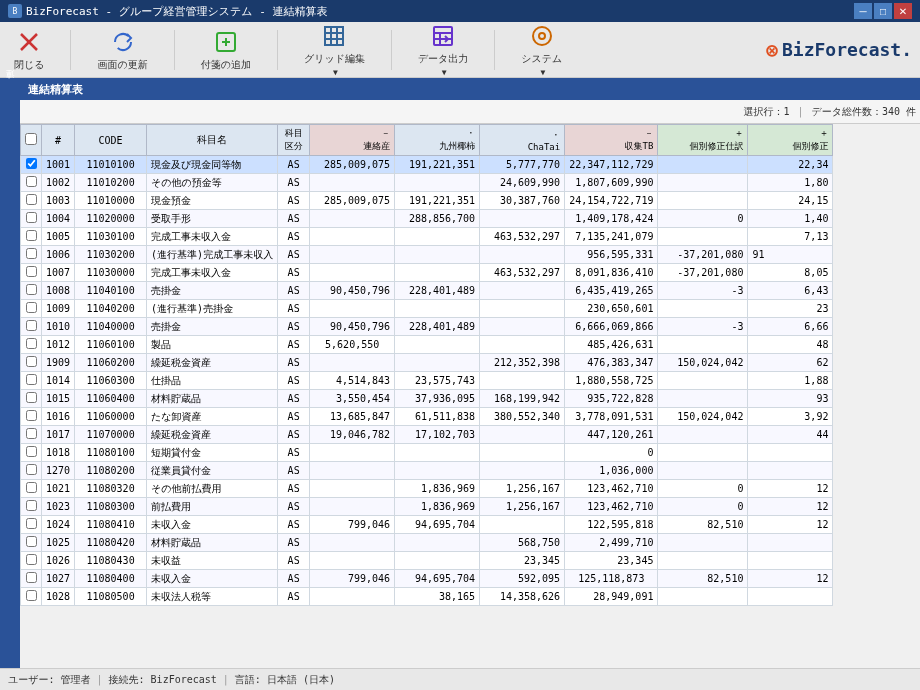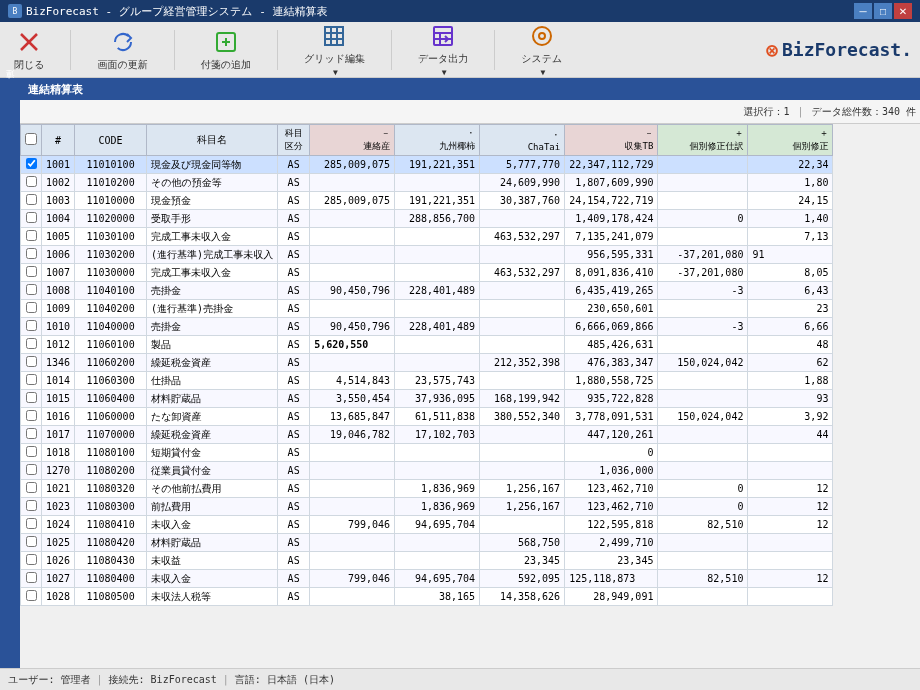--- a/index.html
+++ b/index.html
@@ -439,32 +439,32 @@
       <td class="col-medium" style="text-align:right;">6,66</td>
     </tr>
             <tr>
       <td class="col-check" style="text-align:center;">
         <input type="checkbox" style="width: 11px; height: 11px;">
       </td>
       <td class="col-num">1012</td>
       <td class="col-code">11060100</td>
       <td class="col-name">製品</td>
       <td class="col-kubun">AS</td>
-      <td class="col-medium" style="text-align:left;font-weight:bold;">5,620,550</td>
+      <td class="col-medium" style="text-align:center;">5,620,550</td>
       <td class="col-medium" style="text-align:right;"></td>
       <td class="col-medium" style="text-align:right;"></td>
       <td class="col-num-val" style="text-align:right;">485,426,631</td>
       <td class="col-num-val" style="text-align:right;"></td>
       <td class="col-medium" style="text-align:right;">48</td>
     </tr>
             <tr>
       <td class="col-check" style="text-align:center;">
         <input type="checkbox" style="width: 11px; height: 11px;">
       </td>
-      <td class="col-num">1346</td>
+      <td class="col-num">1909</td>
       <td class="col-code">11060200</td>
       <td class="col-name">繰延税金資産</td>
       <td class="col-kubun">AS</td>
       <td class="col-medium" style="text-align:right;"></td>
       <td class="col-medium" style="text-align:right;"></td>
       <td class="col-medium" style="text-align:right;">212,352,398</td>
       <td class="col-num-val" style="text-align:right;">476,383,347</td>
       <td class="col-num-val" style="text-align:right;">150,024,042</td>
       <td class="col-medium" style="text-align:right;">62</td>
     </tr>
@@ -637,21 +637,21 @@
       <td class="col-check" style="text-align:center;">
         <input type="checkbox" style="width: 11px; height: 11px;">
       </td>
       <td class="col-num">1027</td>
       <td class="col-code">11080400</td>
       <td class="col-name">未収入金</td>
       <td class="col-kubun">AS</td>
       <td class="col-medium" style="text-align:right;">799,046</td>
       <td class="col-medium" style="text-align:right;">94,695,704</td>
       <td class="col-medium" style="text-align:right;">592,095</td>
-      <td class="col-num-val" style="text-align:left;">125,118,873</td>
+      <td class="col-num-val" style="text-align:center;">125,118,873</td>
       <td class="col-num-val" style="text-align:right;">82,510</td>
       <td class="col-medium" style="text-align:right;">12</td>
     </tr>
             <tr>
       <td class="col-check" style="text-align:center;">
         <input type="checkbox" style="width: 11px; height: 11px;">
       </td>
       <td class="col-num">1028</td>
       <td class="col-code">11080500</td>
       <td class="col-name">未収法人税等</td>

